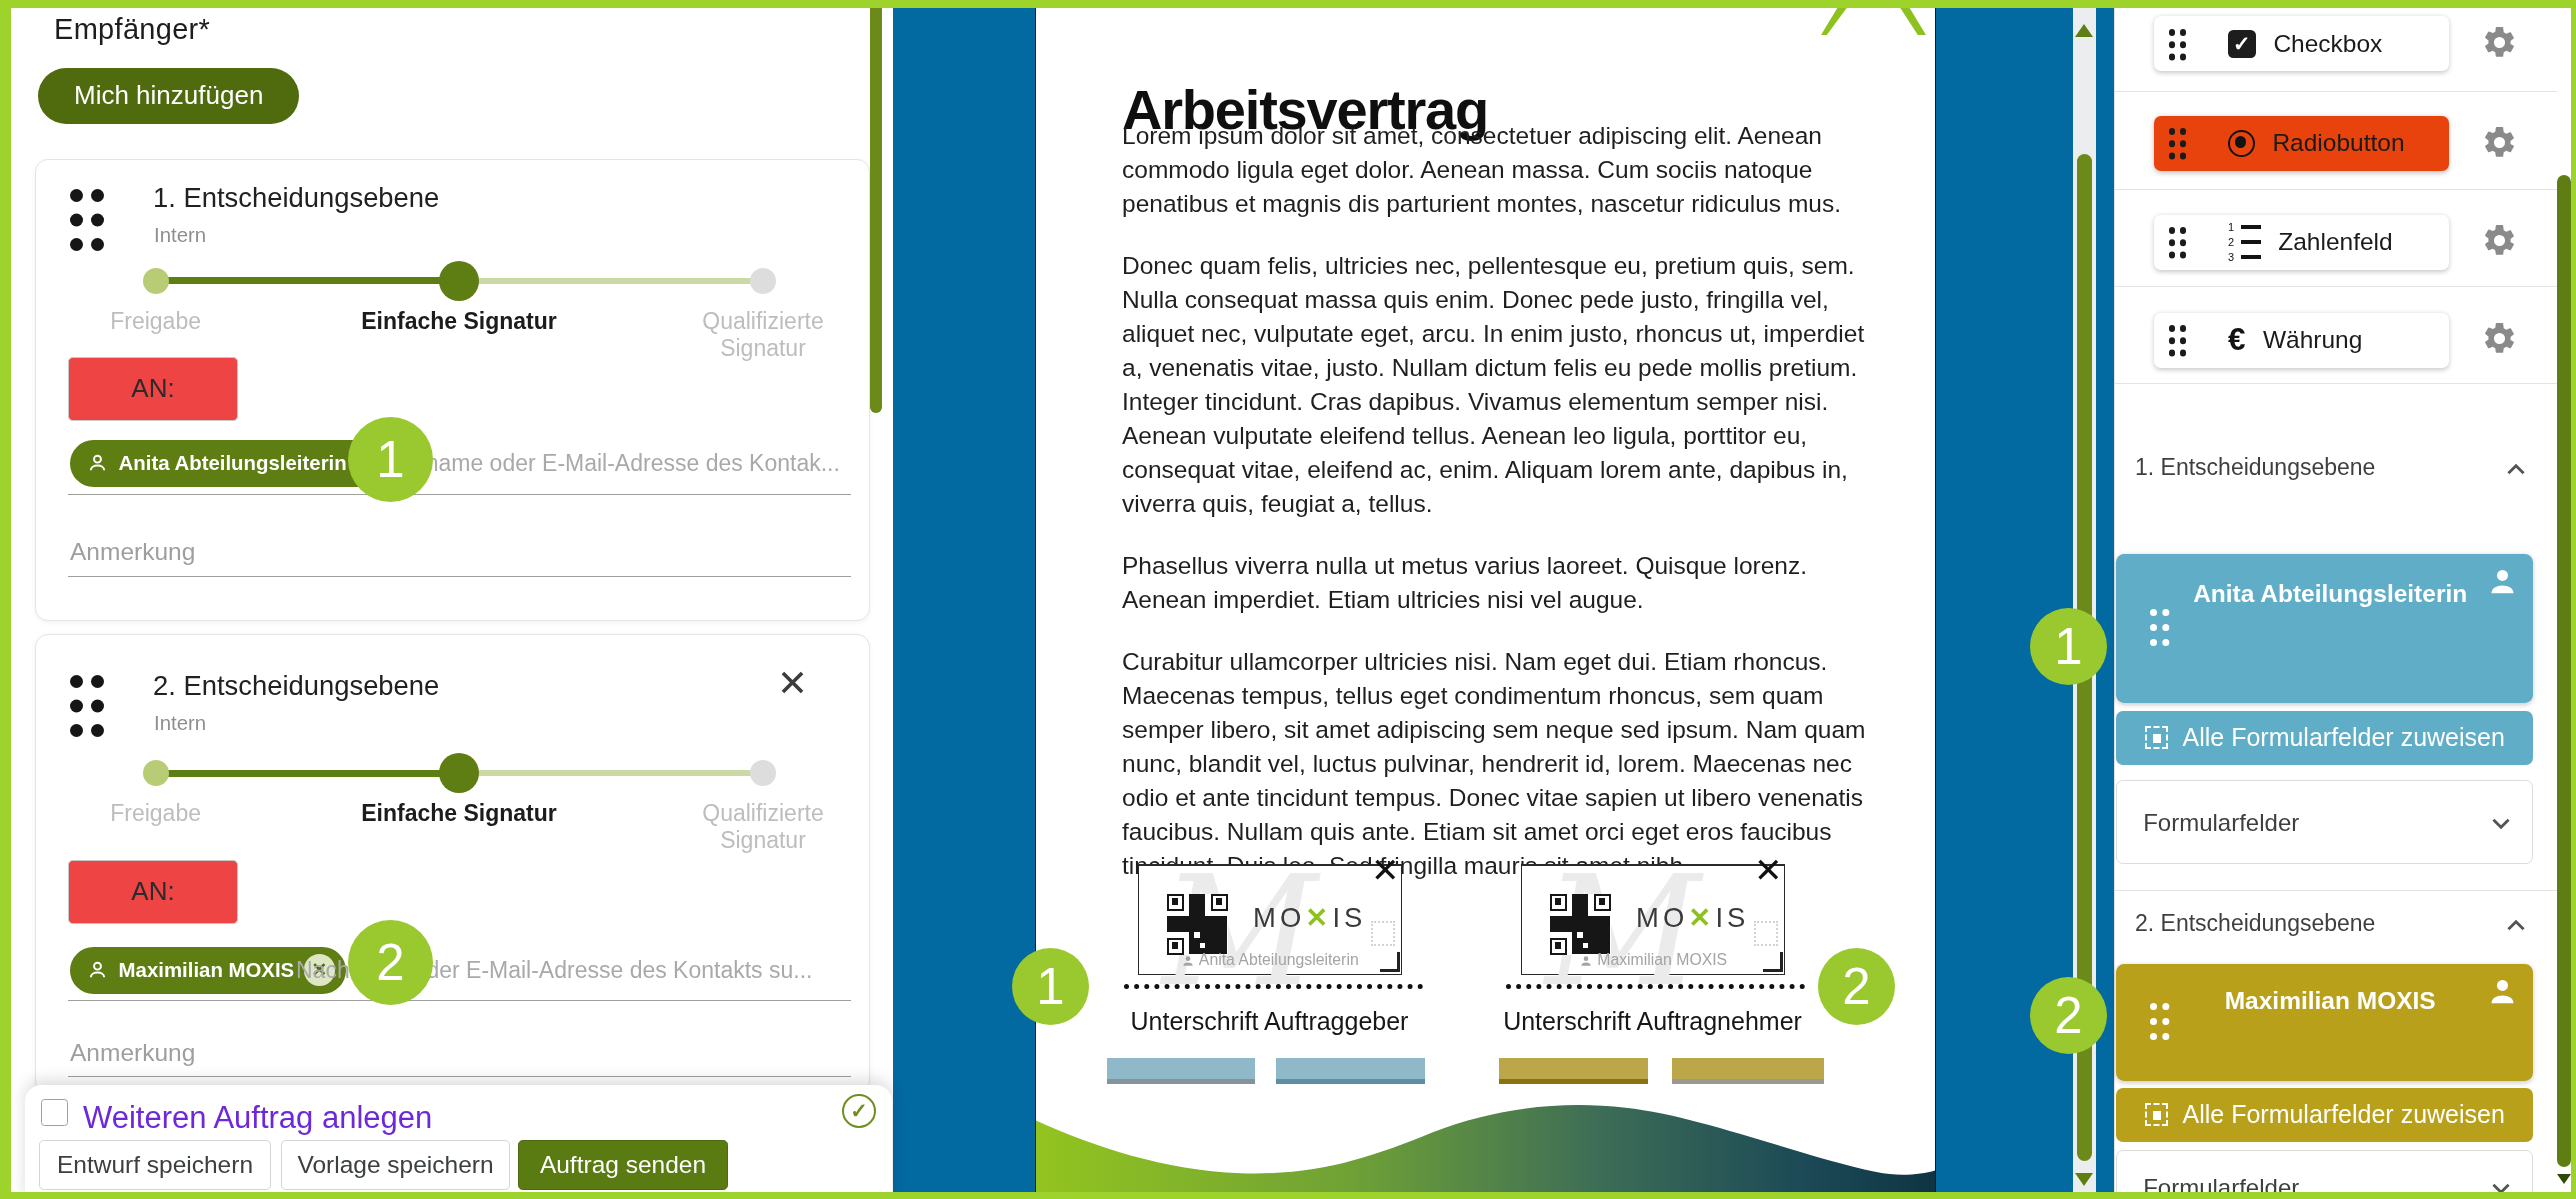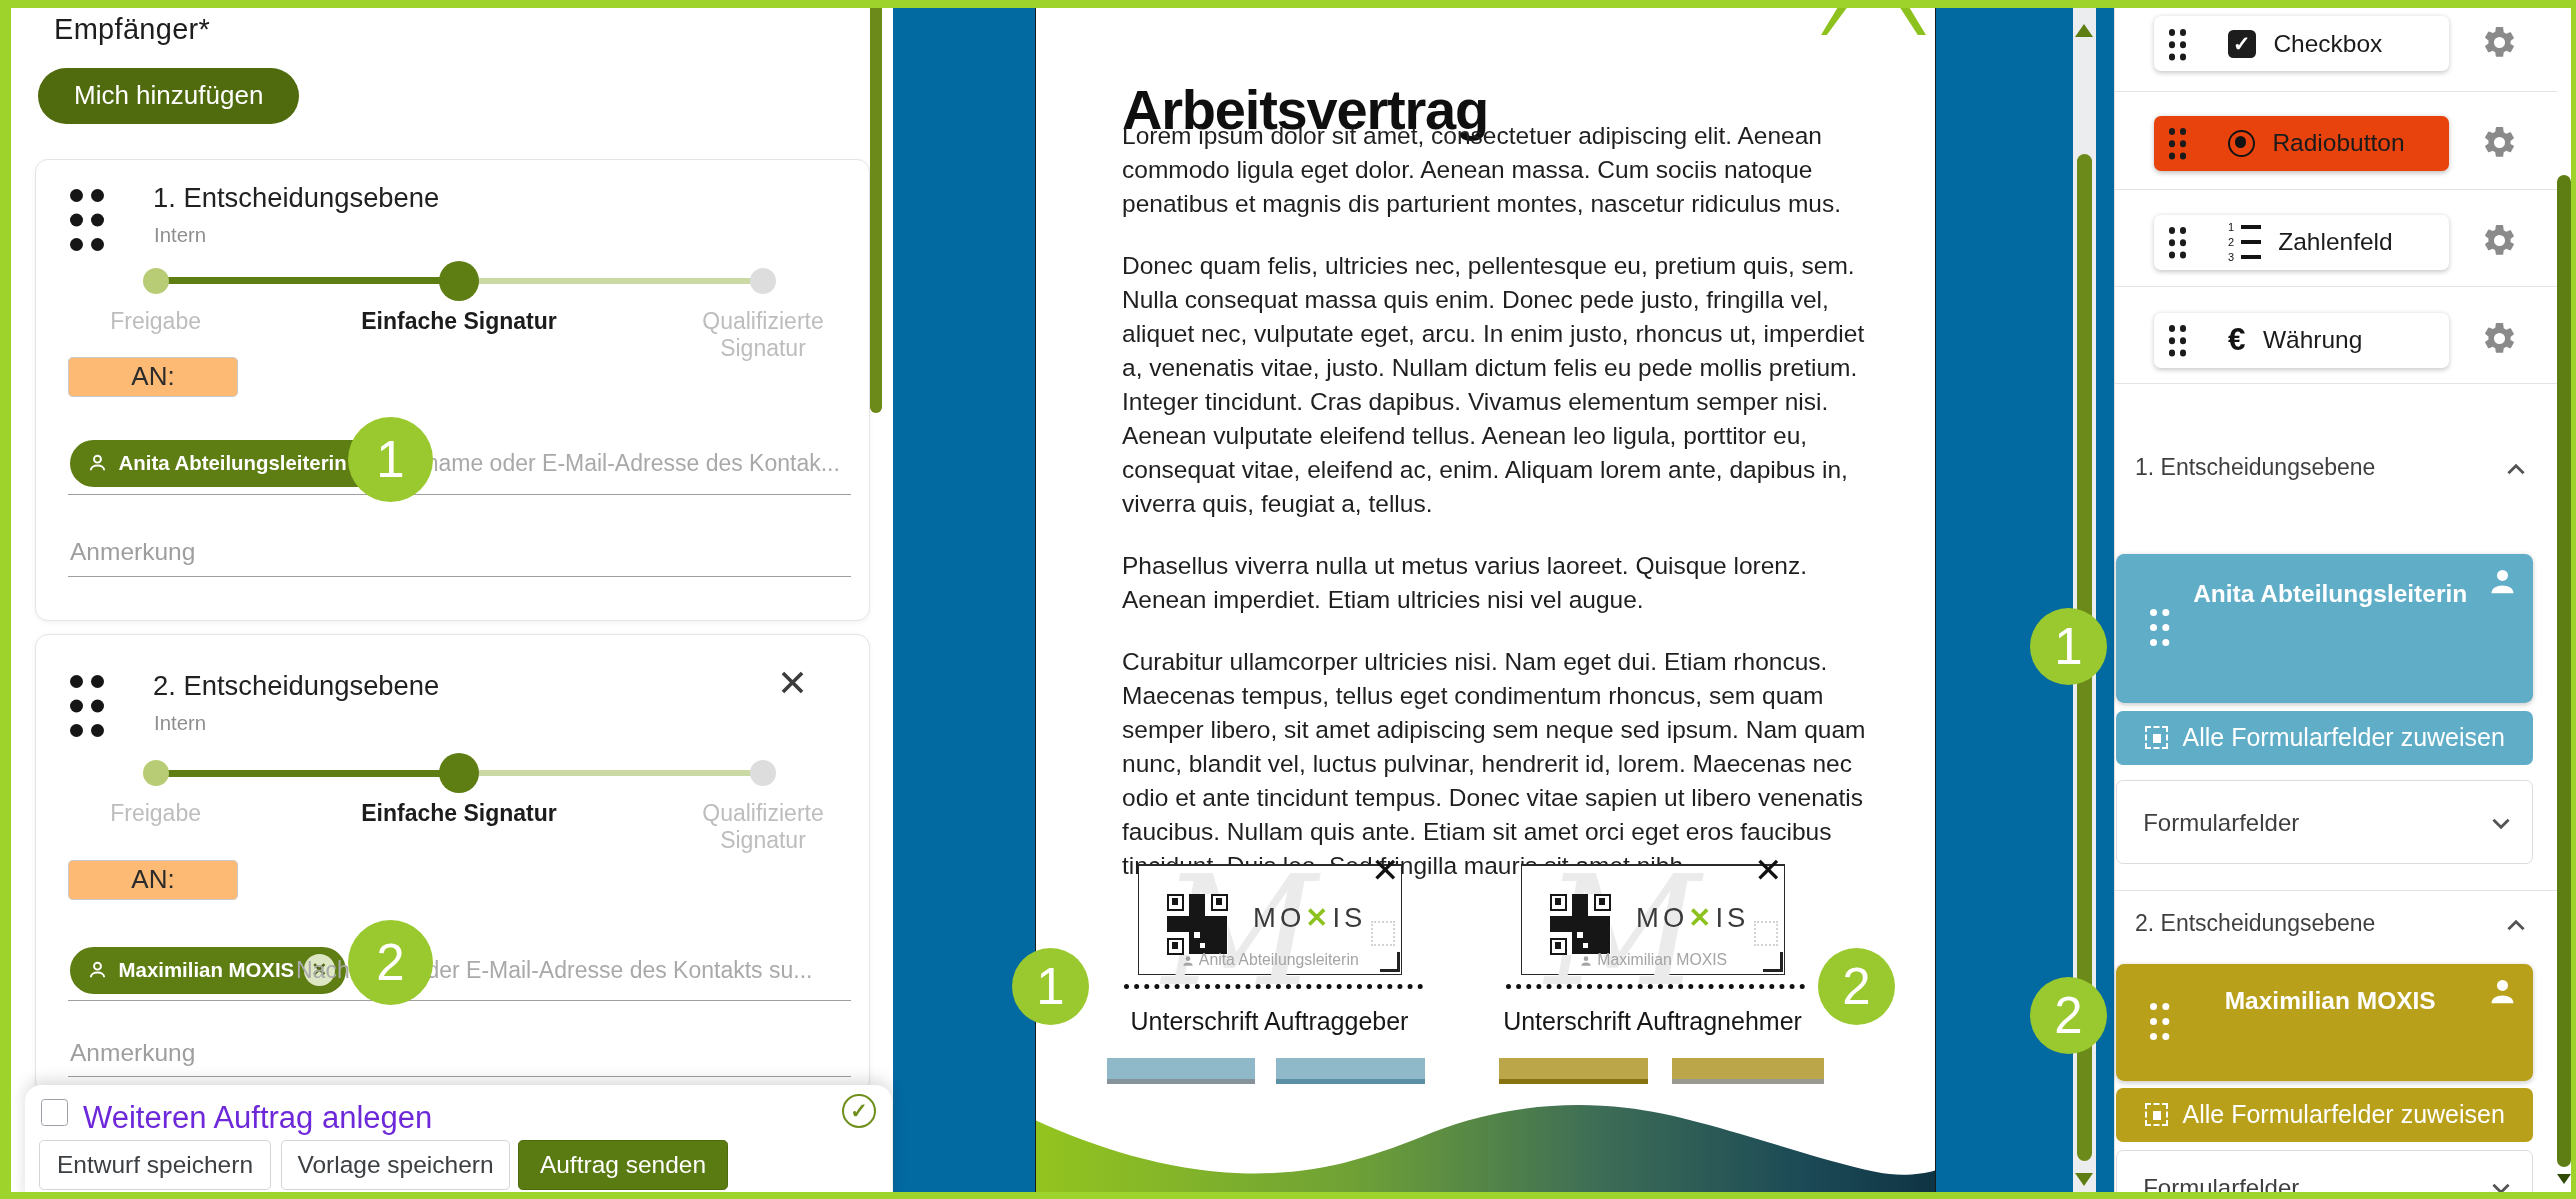--- a/index.html
+++ b/index.html
@@ -40,22 +40,22 @@
   .sdot{position:absolute;border-radius:50%;}
   .sdot.s1{left:107px;width:26px;height:26px;background:#B7CC74;}
   .sdot.s2{left:403px;width:40px;height:40px;background:#5E7D12;}
   .sdot.s3{left:714px;width:26px;height:26px;background:#DDDDDD;}
   .slabel{position:absolute;width:210px;text-align:center;font-size:23px;line-height:27.4px;color:#BDBDBD;}
   .slabel.active{color:#1c1c1c;font-weight:700;}
   .slabel.l1{left:14.6px;}
   .slabel.l2{left:318px;}
   .slabel.l3{left:622px;}
 
-  .an-box{position:absolute;left:32px;width:170px;height:40px;border:1.2px solid #c9c9c9;border-radius:4.7px;
-          display:flex;align-items:center;justify-content:center;font-size:26px;color:#2b2b2b;background:#fdba74;cursor:text;}
+  .an-box{position:absolute;left:32px;width:170px;height:64px;border:1.2px solid #c9c9c9;border-radius:4.7px;
+          display:flex;align-items:center;justify-content:center;font-size:26px;color:#2b2b2b;background:#ef4444;cursor:text;}
   .chip{position:absolute;left:34px;height:47px;background:#5E7D12;border-radius:26px;display:inline-flex;
         align-items:center;padding:0 10.5px 0 16.3px;gap:9.3px;color:#fff;}
   .chip .nm{font-size:20.4px;font-weight:700;white-space:nowrap;}
   .chip-x{width:31.5px;height:31.5px;border-radius:50%;background:#DEE7C4;color:#4c6610;font-size:18.7px;font-weight:700;
           display:flex;align-items:center;justify-content:center;cursor:pointer;}
   .ph{position:absolute;font-size:23px;color:#a9a9a9;white-space:nowrap;overflow:hidden;width:467px;}
   .uline{position:absolute;left:32px;width:783px;border-top:1.8px solid #9e9e9e;}
   .anm{position:absolute;left:34px;font-size:24.5px;color:#9e9e9e;}
 
   

